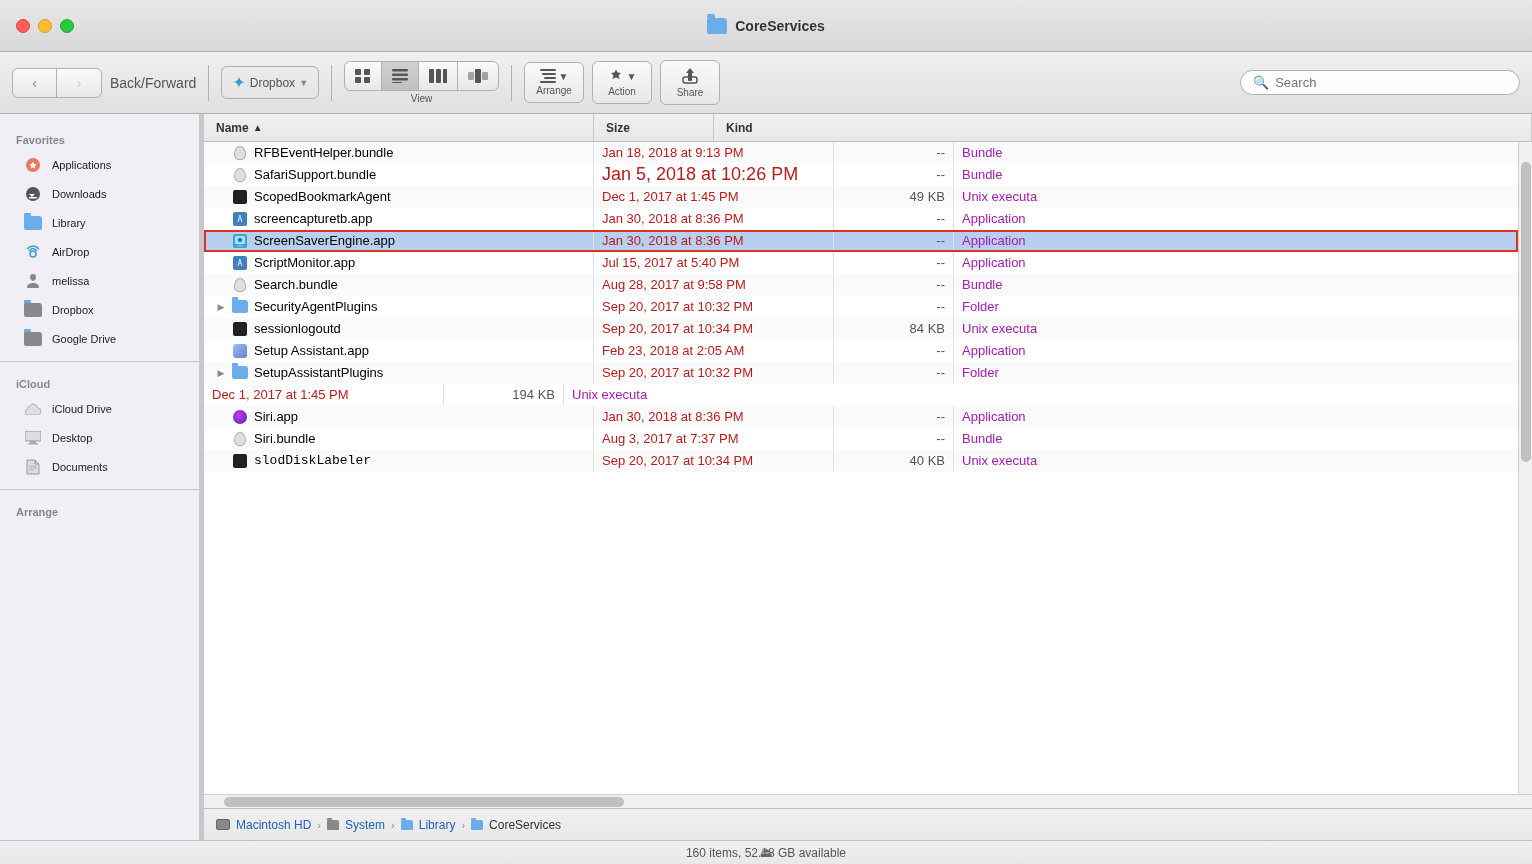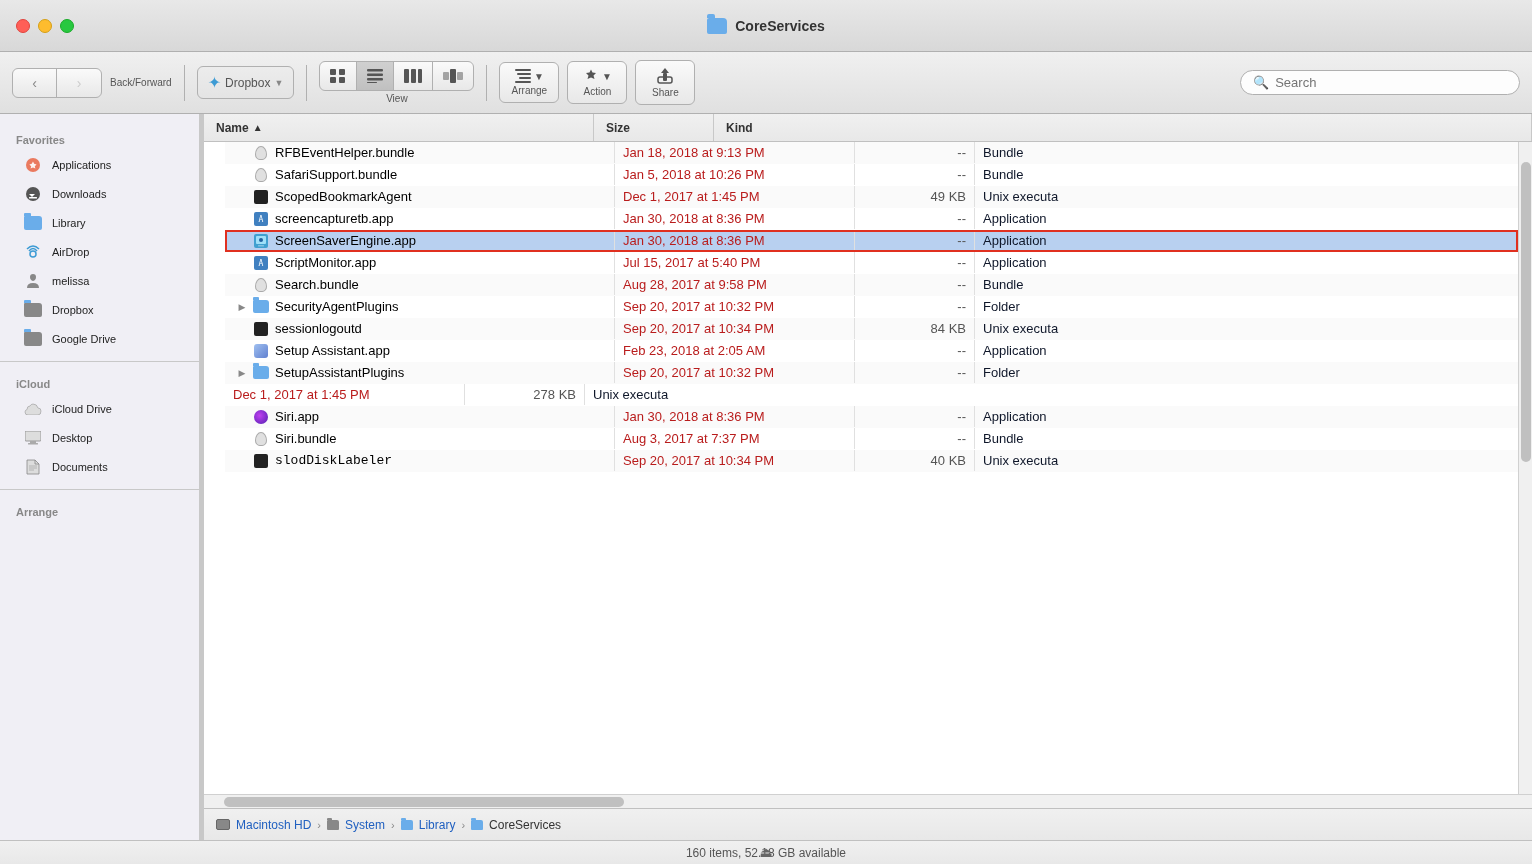--- a/index.html
+++ b/index.html
@@ -280,21 +280,20 @@
     .col-header.date-mod { width: 240px; flex-shrink: 0; }
     .col-header.size { width: 120px; flex-shrink: 0; }
     .col-header.kind { flex: 1; }
     .sort-arrow { font-size: 10px; }
 
     
     .file-list {
       flex: 1;
       overflow-y: auto;
       overflow-x: hidden;
-      margin-left: 21px;
     }
     .file-row {
       display: flex;
       align-items: center;
       height: 22px;
       padding: 0;
       border-bottom: 1px solid transparent;
       cursor: default;
       font-size: 13px;
     }
@@ -328,21 +327,21 @@
     }
     .file-cell.size {
       width: 120px;
       flex-shrink: 0;
       border-right: 1px solid #e0e0e0;
       color: #555;
       justify-content: flex-end;
     }
     .file-cell.kind {
       flex: 1;
-      color: #0f172a;
+      color: #a21caf;
     }
 
     .file-icon {
       width: 16px;
       height: 16px;
       display: flex;
       align-items: center;
       justify-content: center;
       flex-shrink: 0;
     }
@@ -501,21 +500,21 @@
 
   <div class="toolbar-btn-group">
     <button class="toolbar-btn">
       <span style="font-size:14px; color:#888">‹</span>
     </button>
     <button class="toolbar-btn">
       <span style="font-size:14px; color:#ccc">›</span>
     </button>
   </div>
   <div class="toolbar-section">
-    <span style="font-size:10px;color:#555">Back/Forward</span>
+    <span style="font-size:14px;color:#555">Back/Forward</span>
   </div>
 
   <div class="toolbar-separator"></div>
 
   <div style="display:flex;flex-direction:column;align-items:center;gap:2px;">
     <button class="toolbar-btn" style="border-radius:6px;border:1px solid #b0b0b0;min-width:60px;flex-direction:row;gap:4px;">
       <span class="dropbox-icon">
           <span style="color:#3d9bd4;font-size:16px">✦</span>
         </span>
       <span style="font-size:12px">Dropbox</span>
@@ -743,21 +742,21 @@
             <div class="file-cell kind" style="font-size: 13px;">Bundle</div>
           </div>
           <div class="file-row">
             <div class="file-cell name">
               <div class="triangle-expand" style="visibility: hidden;">▶</div>
               <div class="file-icon">
                 <div class="icon-shield"></div>
               </div>
               <span style="font-size: 13px;">SafariSupport.bundle</span>
             </div>
-            <div class="file-cell date-mod" style="font-size: 13px;">Jan 5, 2018 at 10:26 PM</div>
+            <div class="file-cell date-mod" style="font-size: 18px;">Jan 5, 2018 at 10:26 PM</div>
             <div class="file-cell size" style="font-size: 13px;">--</div>
             <div class="file-cell kind" style="font-size: 13px;">Bundle</div>
           </div>
           <div class="file-row even">
             <div class="file-cell name">
               <div class="triangle-expand" style="visibility: hidden;">▶</div>
               <div class="file-icon">
                 <div class="icon-exec"></div>
               </div>
               <span style="font-size: 13px;">ScopedBookmarkAgent</span>
@@ -868,21 +867,21 @@
                 <div class="icon-folder-sm"></div>
               </div>
               <span style="font-size: 13px;">SetupAssistantPlugins</span>
             </div>
             <div class="file-cell date-mod" style="font-size: 13px;">Sep 20, 2017 at 10:32 PM</div>
             <div class="file-cell size" style="font-size: 13px;">--</div>
             <div class="file-cell kind" style="font-size: 13px;">Folder</div>
           </div>
           <div class="file-row">
             <div class="file-cell date-mod" style="font-size: 13px;">Dec 1, 2017 at 1:45 PM</div>
-            <div class="file-cell size" style="font-size: 13px;">278 KB</div>
+            <div class="file-cell size" style="font-size: 13px;">194 KB</div>
             <div class="file-cell kind" style="font-size: 13px;">Unix executa</div>
           </div>
           <div class="file-row even">
             <div class="file-cell name">
               <div class="triangle-expand" style="visibility: hidden;">▶</div>
               <div class="file-icon">
                 <div class="icon-siri"></div>
               </div>
               <span style="font-size: 13px;">Siri.app</span>
             </div>

